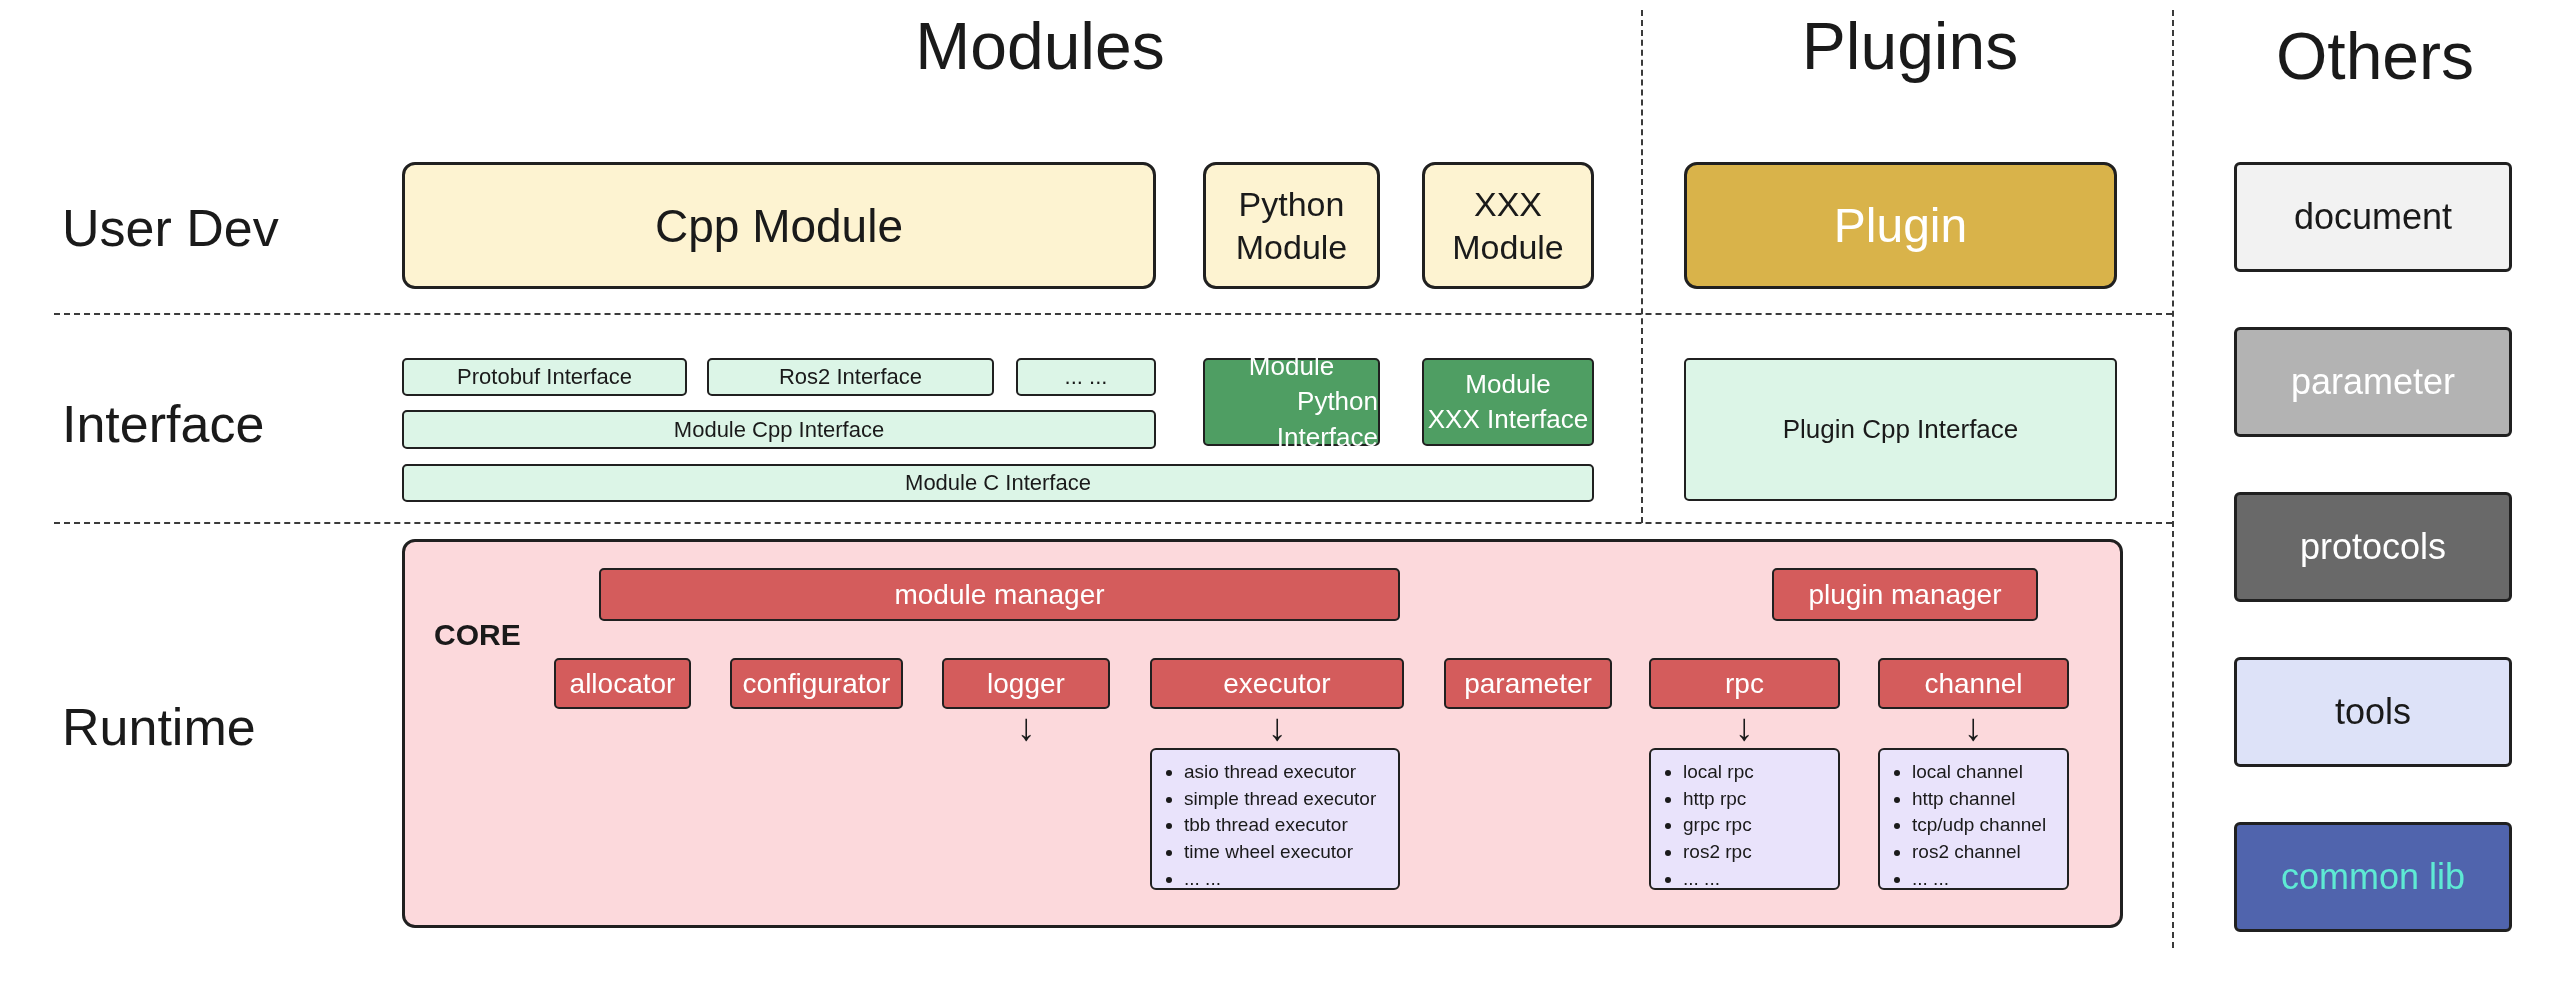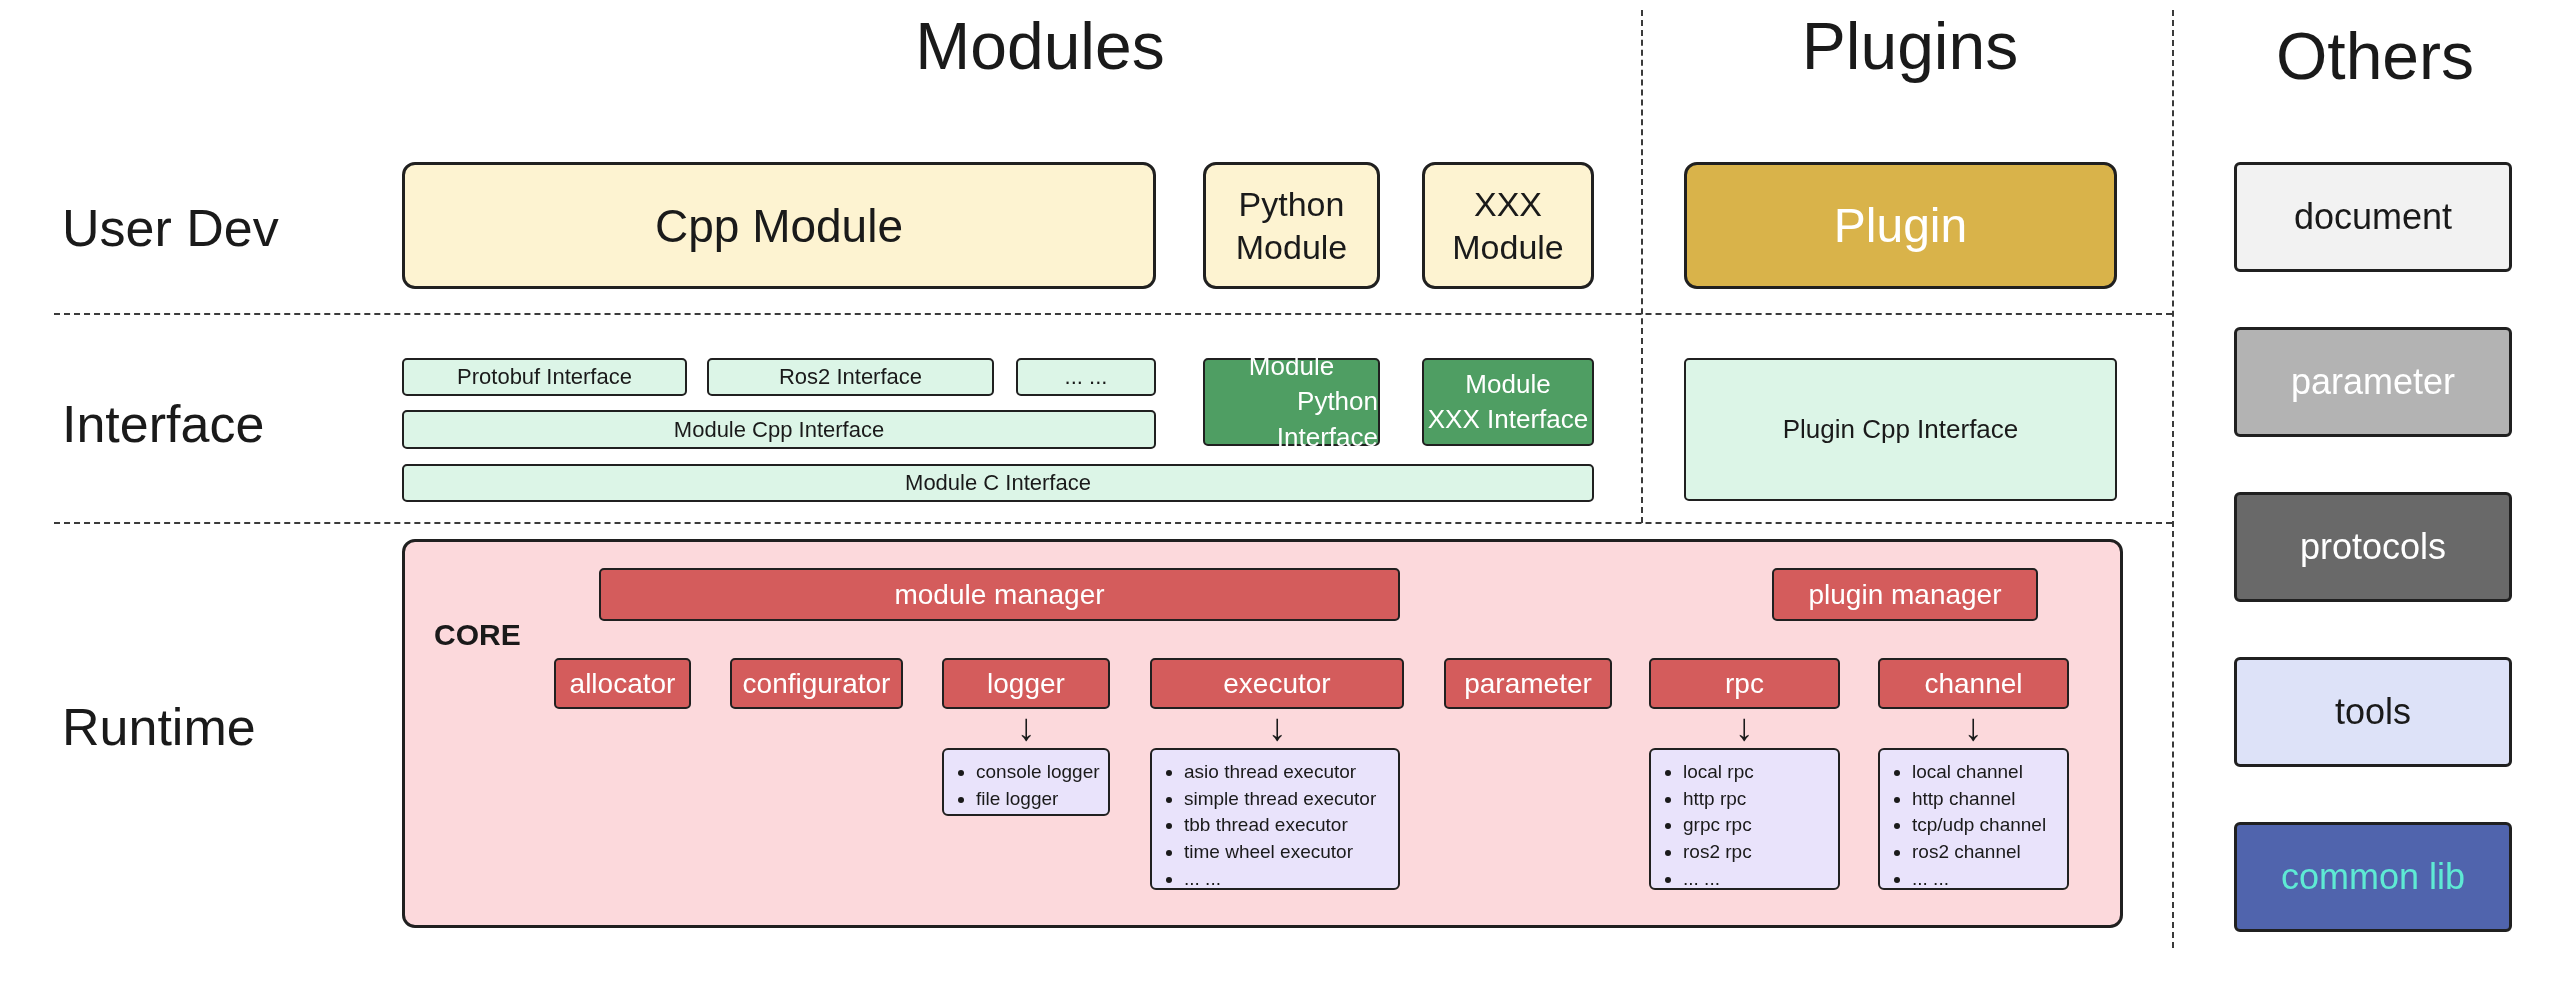--- a/index.html
+++ b/index.html
@@ -141,26 +141,20 @@
   </div>
   <div class="box sbox red" style="left:1878px;top:658px;width:191px;height:51px;font-size:28px;">
     <span>channel</span>
   </div>
 
   <div class="arrow" style="left:1006px;top:706px;">↓</div>
   <div class="arrow" style="left:1257px;top:706px;">↓</div>
   <div class="arrow" style="left:1724px;top:706px;">↓</div>
   <div class="arrow" style="left:1953px;top:706px;">↓</div>
 
-  <div class="detail" style="left:942px;top:748px;width:168px;height:68px;">
-    <ul>
-      <li>console logger</li>
-      <li>file logger</li>
-    </ul>
-  </div>
   <div class="detail" style="left:1150px;top:748px;width:250px;height:142px;">
     <ul>
       <li>asio thread executor</li>
       <li>simple thread executor</li>
       <li>tbb thread executor</li>
       <li>time wheel executor</li>
       <li>... ...</li>
     </ul>
   </div>
   <div class="detail" style="left:1649px;top:748px;width:191px;height:142px;">

